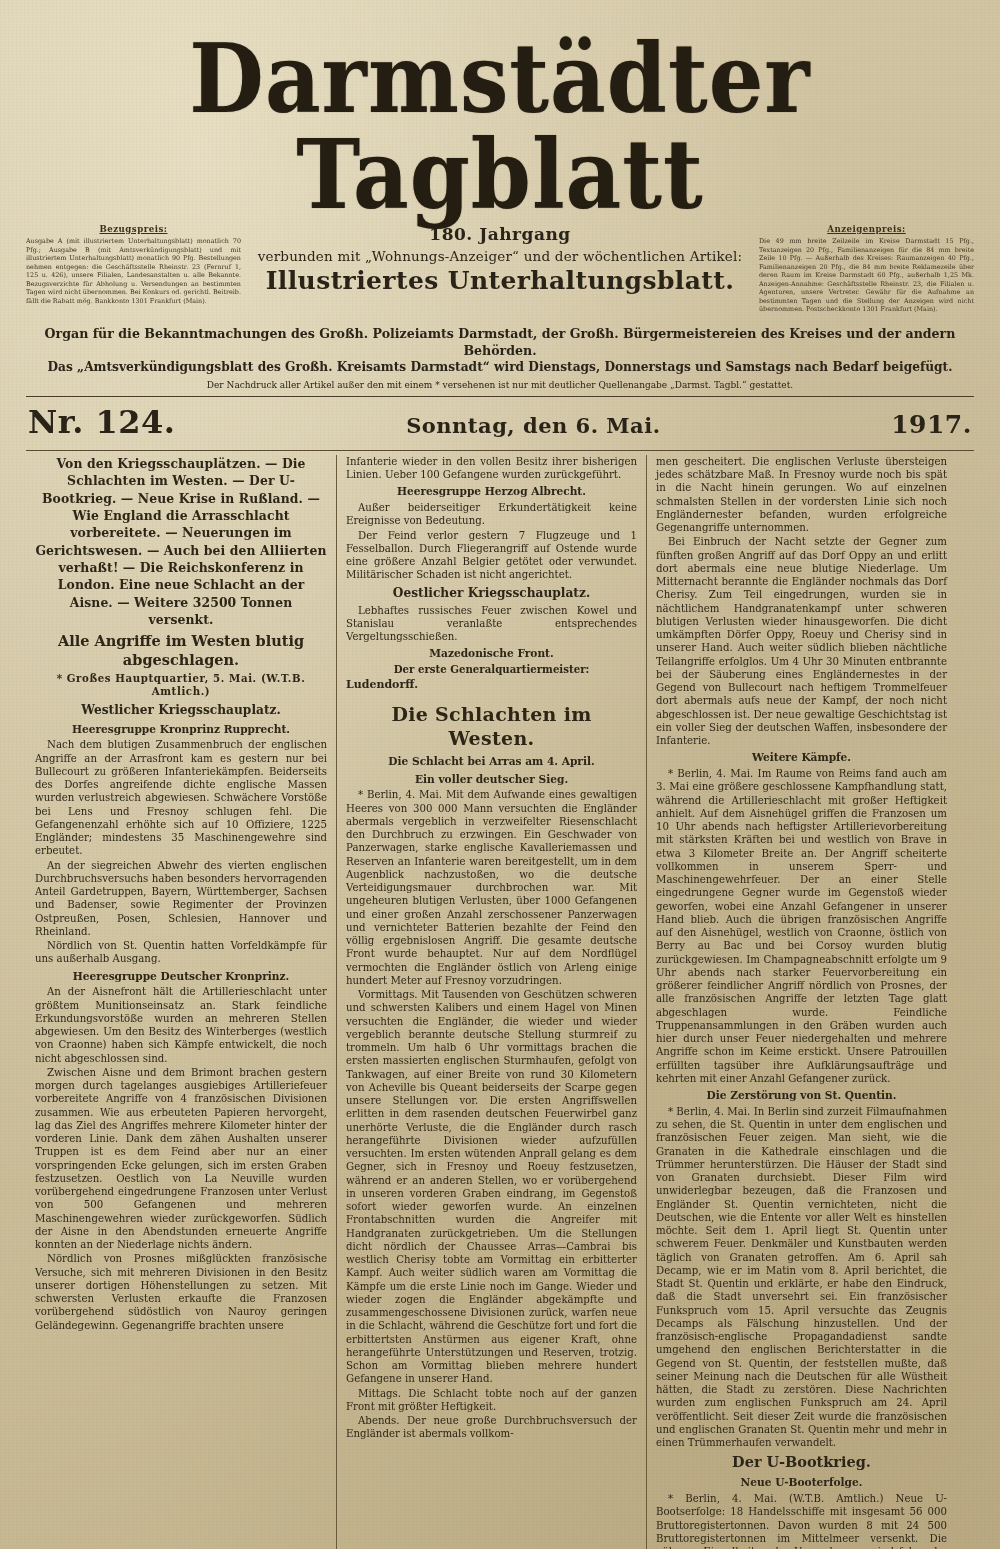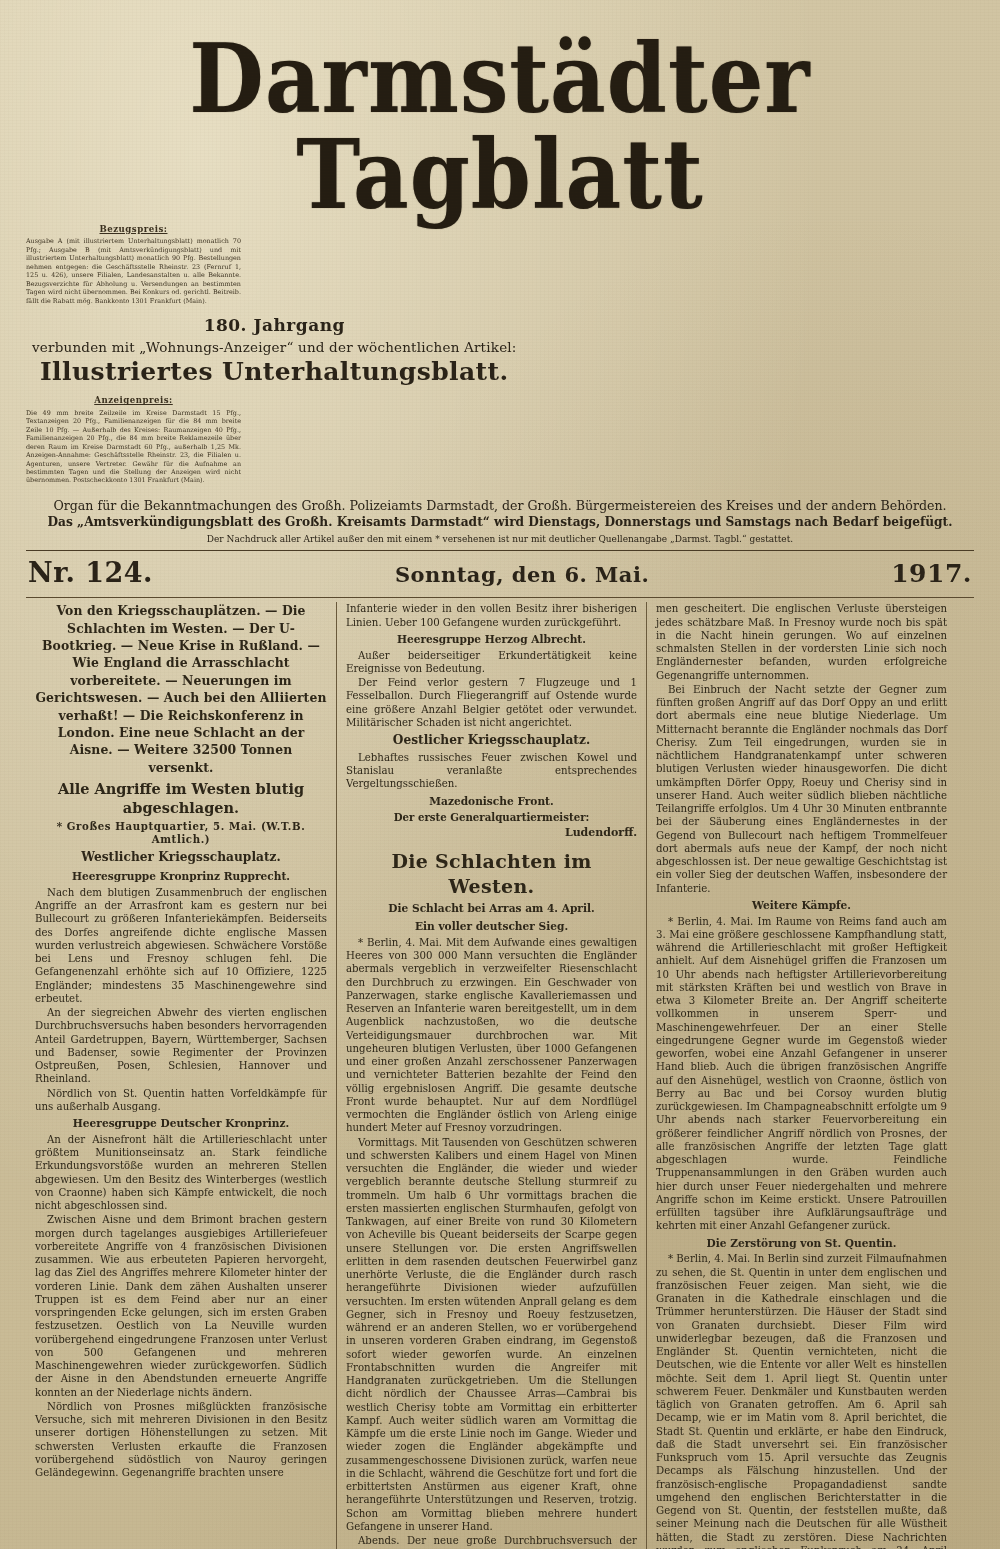--- a/index.html
+++ b/index.html
@@ -46,21 +46,20 @@
     text-shadow:0 0 1px rgba(40,30,15,.5);
     transform:scaleY(1.12);
     transform-origin:center top;
   }
   .masthead-row {
     display:flex;
     align-items:flex-start;
     justify-content:space-between;
     margin-top:22px;
     gap:10px;
-    flex-direction:column;
   }
   .price-box {
     width:215px;
     font-size:6.4px;
     line-height:1.32;
     text-align:justify;
     color:#3a301f;
   }
   .price-box .bx-title {
     text-align:center;
@@ -88,21 +87,21 @@
   }
   .beilage {
     font-size:25px;
     font-weight:bold;
     letter-spacing:.4px;
     line-height:1.1;
   }
   .organ {
     text-align:center;
     font-size:12.6px;
-    font-weight:normal;
+    font-weight:bold;
     margin-top:12px;
     line-height:1.35;
   }
   .amts {
     text-align:center;
     font-size:12.2px;
     font-weight:bold;
     line-height:1.35;
   }
   .nachdruck {
@@ -111,21 +110,21 @@
     margin-top:4px;
   }
   .rule { border:0; border-top:1.5px solid #4a3c26; margin:6px 0 0 0; }
   .rule-thin { border:0; border-top:1px solid #5a4a30; margin:3px 0 0 0; }
 
   .issue-row {
     display:flex; align-items:baseline; justify-content:space-between;
     padding:6px 2px 6px 2px;
     font-weight:bold;
   }
-  .issue-nr { font-size:27px; letter-spacing:.5px;text-align:right; }
+  .issue-nr { font-size:32px; letter-spacing:.5px;text-align:right; }
   .issue-date { font-size:21px; letter-spacing:.5px; }
   .issue-year { font-size:25px; letter-spacing:.5px; }
 
   
   .columns {
     display:flex;
     margin-top:4px;
     height:1175px;
   }
   .col {
@@ -167,21 +166,21 @@
     font-weight:bold;
     margin:4px 0 2px 0;
   }
   h5.sub3 {
     text-align:center;
     font-size:10.6px;
     font-weight:bold;
     margin:4px 0 2px 0;
   }
   .datel { font-weight:bold; letter-spacing:.6px; }
-  .sig { text-align:right; font-weight:bold; font-size:11px; margin-top:2px; }
+  .sig { font-weight:bold; font-size:11px; margin-top:2px; }
 </style>
 </head>
 <body>
 
 <div class="paper"></div>
 
 <div class="page">
 
   <div class="masthead-title">Darmstädter Tagblatt</div>
 
@@ -242,22 +241,22 @@
       <h4 class="sub2">Oestlicher Kriegsschauplatz.</h4>
       <p>Lebhaftes russisches Feuer zwischen Kowel und Stanislau veranlaßte entsprechendes Vergeltungsschießen.</p>
       <h5 class="sub3">Mazedonische Front.</h5>
       <p style="text-align:center;font-weight:bold" class="noind">Der erste Generalquartiermeister:</p>
       <div class="sig">Ludendorff.</div>
       <h2 class="head">Die Schlachten im Westen.</h2>
       <h5 class="sub3">Die Schlacht bei Arras am 4. April.</h5>
       <h5 class="sub3">Ein voller deutscher Sieg.</h5>
       <p>* Berlin, 4. Mai. Mit dem Aufwande eines gewaltigen Heeres von 300 000 Mann versuchten die Engländer abermals vergeblich in verzweifelter Riesenschlacht den Durchbruch zu erzwingen. Ein Geschwader von Panzerwagen, starke englische Kavalleriemassen und Reserven an Infanterie waren bereitgestellt, um in dem Augenblick nachzustoßen, wo die deutsche Verteidigungsmauer durchbrochen war. Mit ungeheuren blutigen Verlusten, über 1000 Gefangenen und einer großen Anzahl zerschossener Panzerwagen und vernichteter Batterien bezahlte der Feind den völlig ergebnislosen Angriff. Die gesamte deutsche Front wurde behauptet. Nur auf dem Nordflügel vermochten die Engländer östlich von Arleng einige hundert Meter auf Fresnoy vorzudringen.</p>
       <p>Vormittags. Mit Tausenden von Geschützen schweren und schwersten Kalibers und einem Hagel von Minen versuchten die Engländer, die wieder und wieder vergeblich berannte deutsche Stellung sturmreif zu trommeln. Um halb 6 Uhr vormittags brachen die ersten massierten englischen Sturmhaufen, gefolgt von Tankwagen, auf einer Breite von rund 30 Kilometern von Acheville bis Queant beiderseits der Scarpe gegen unsere Stellungen vor. Die ersten Angriffswellen erlitten in dem rasenden deutschen Feuerwirbel ganz unerhörte Verluste, die die Engländer durch rasch herangeführte Divisionen wieder aufzufüllen versuchten. Im ersten wütenden Anprall gelang es dem Gegner, sich in Fresnoy und Roeuy festzusetzen, während er an anderen Stellen, wo er vorübergehend in unseren vorderen Graben eindrang, im Gegenstoß sofort wieder geworfen wurde. An einzelnen Frontabschnitten wurden die Angreifer mit Handgranaten zurückgetrieben. Um die Stellungen dicht nördlich der Chaussee Arras—Cambrai bis westlich Cherisy tobte am Vormittag ein erbitterter Kampf. Auch weiter südlich waren am Vormittag die Kämpfe um die erste Linie noch im Gange. Wieder und wieder zogen die Engländer abgekämpfte und zusammengeschossene Divisionen zurück, warfen neue in die Schlacht, während die Geschütze fort und fort die erbittertsten Anstürmen aus eigener Kraft, ohne herangeführte Unterstützungen und Reserven, trotzig. Schon am Vormittag blieben mehrere hundert Gefangene in unserer Hand.</p>
+      <p>Mittags. Die Schlacht tobte noch auf der ganzen Front mit größter Heftigkeit.</p>
       <p>Abends. Der neue große Durchbruchsversuch der Engländer ist abermals vollkom-</p>
-      <p>Mittags. Die Schlacht tobte noch auf der ganzen Front mit größter Heftigkeit.</p>
     </div>
 
     <div class="col">
       <p class="noind">men gescheitert. Die englischen Verluste übersteigen jedes schätzbare Maß. In Fresnoy wurde noch bis spät in die Nacht hinein gerungen. Wo auf einzelnen schmalsten Stellen in der vordersten Linie sich noch Engländernester befanden, wurden erfolgreiche Gegenangriffe unternommen.</p>
       <p>Bei Einbruch der Nacht setzte der Gegner zum fünften großen Angriff auf das Dorf Oppy an und erlitt dort abermals eine neue blutige Niederlage. Um Mitternacht berannte die Engländer nochmals das Dorf Cherisy. Zum Teil eingedrungen, wurden sie in nächtlichem Handgranatenkampf unter schweren blutigen Verlusten wieder hinausgeworfen. Die dicht umkämpften Dörfer Oppy, Roeuy und Cherisy sind in unserer Hand. Auch weiter südlich blieben nächtliche Teilangriffe erfolglos. Um 4 Uhr 30 Minuten entbrannte bei der Säuberung eines Engländernestes in der Gegend von Bullecourt nach heftigem Trommelfeuer dort abermals aufs neue der Kampf, der noch nicht abgeschlossen ist. Der neue gewaltige Geschichtstag ist ein voller Sieg der deutschen Waffen, insbesondere der Infanterie.</p>
       <h5 class="sub3">Weitere Kämpfe.</h5>
       <p>* Berlin, 4. Mai. Im Raume von Reims fand auch am 3. Mai eine größere geschlossene Kampfhandlung statt, während die Artillerieschlacht mit großer Heftigkeit anhielt. Auf dem Aisnehügel griffen die Franzosen um 10 Uhr abends nach heftigster Artillerievorbereitung mit stärksten Kräften bei und westlich von Brave in etwa 3 Kilometer Breite an. Der Angriff scheiterte vollkommen in unserem Sperr- und Maschinengewehrfeuer. Der an einer Stelle eingedrungene Gegner wurde im Gegenstoß wieder geworfen, wobei eine Anzahl Gefangener in unserer Hand blieb. Auch die übrigen französischen Angriffe auf den Aisnehügel, westlich von Craonne, östlich von Berry au Bac und bei Corsoy wurden blutig zurückgewiesen. Im Champagneabschnitt erfolgte um 9 Uhr abends nach starker Feuervorbereitung ein größerer feindlicher Angriff nördlich von Prosnes, der alle französischen Angriffe der letzten Tage glatt abgeschlagen wurde. Feindliche Truppenansammlungen in den Gräben wurden auch hier durch unser Feuer niedergehalten und mehrere Angriffe schon im Keime erstickt. Unsere Patrouillen erfüllten tagsüber ihre Aufklärungsaufträge und kehrten mit einer Anzahl Gefangener zurück.</p>
       <h5 class="sub3">Die Zerstörung von St. Quentin.</h5>
       <p>* Berlin, 4. Mai. In Berlin sind zurzeit Filmaufnahmen zu sehen, die St. Quentin in unter dem englischen und französischen Feuer zeigen. Man sieht, wie die Granaten in die Kathedrale einschlagen und die Trümmer herunterstürzen. Die Häuser der Stadt sind von Granaten durchsiebt. Dieser Film wird unwiderlegbar bezeugen, daß die Franzosen und Engländer St. Quentin vernichteten, nicht die Deutschen, wie die Entente vor aller Welt es hinstellen möchte. Seit dem 1. April liegt St. Quentin unter schwerem Feuer. Denkmäler und Kunstbauten werden täglich von Granaten getroffen. Am 6. April sah Decamp, wie er im Matin vom 8. April berichtet, die Stadt St. Quentin und erklärte, er habe den Eindruck, daß die Stadt unversehrt sei. Ein französischer Funkspruch vom 15. April versuchte das Zeugnis Decamps als Fälschung hinzustellen. Und der französisch-englische Propagandadienst sandte umgehend den englischen Berichterstatter in die Gegend von St. Quentin, der feststellen mußte, daß seiner Meinung nach die Deutschen für alle Wüstheit hätten, die Stadt zu zerstören. Diese Nachrichten wurden zum englischen Funkspruch am 24. April veröffentlicht. Seit dieser Zeit wurde die französischen und englischen Granaten St. Quentin mehr und mehr in einen Trümmerhaufen verwandelt.</p>
       <h3 class="sub">Der U-Bootkrieg.</h3>

